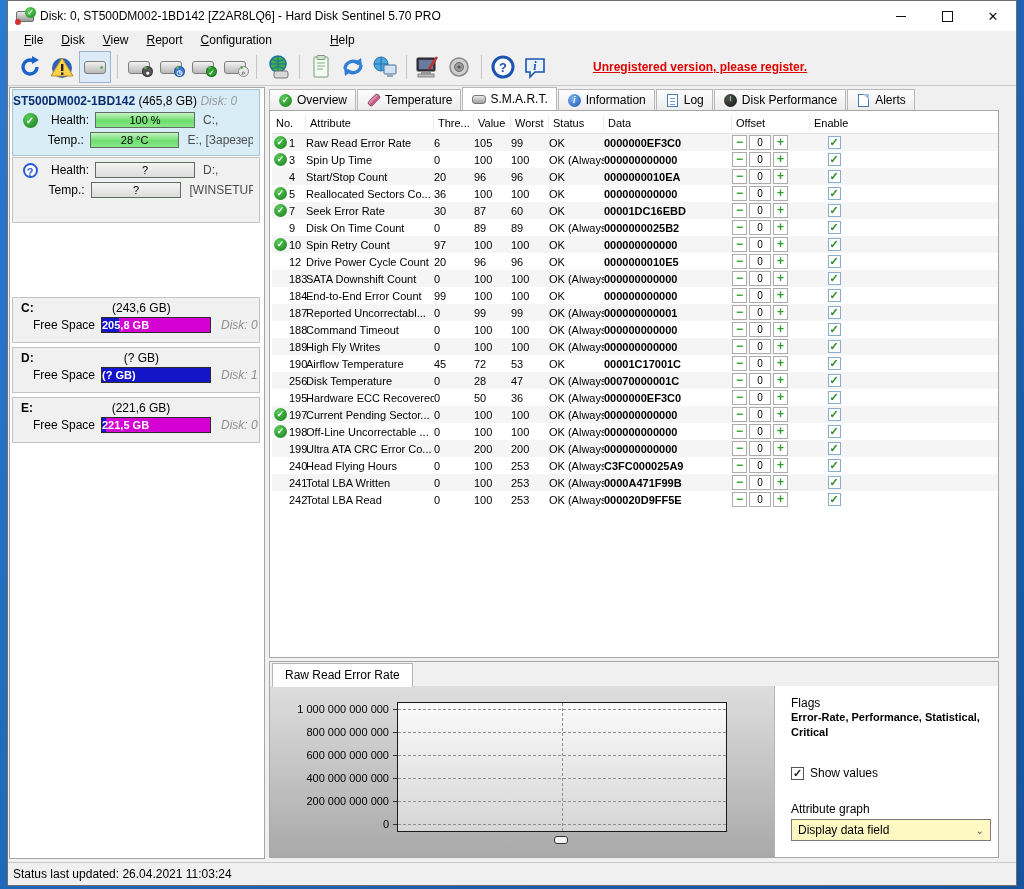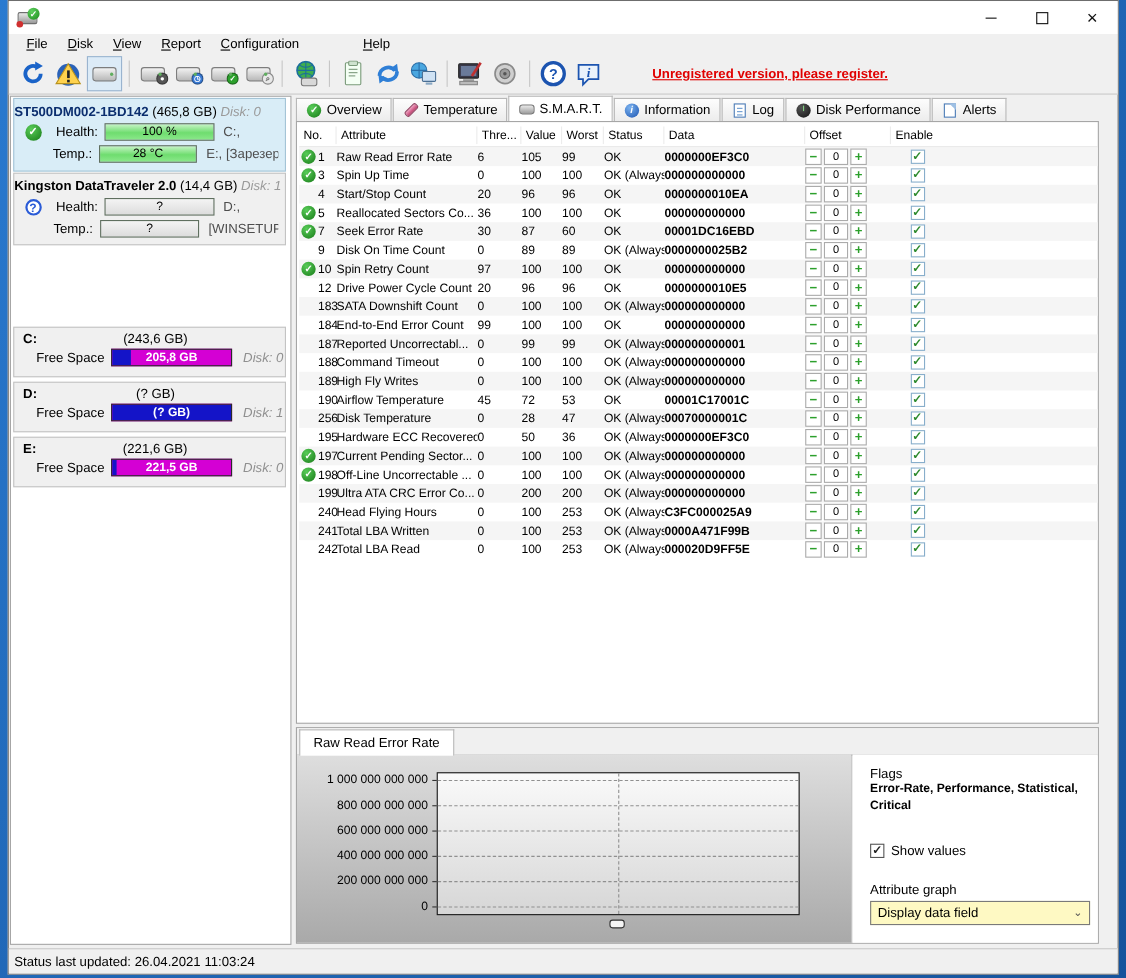--- a/index.html
+++ b/index.html
@@ -56,21 +56,21 @@
   .dc-right{margin-left:8px;color:#4d4d4d;font-size:12px;white-space:nowrap;overflow:hidden;}
 
   .vol-card{position:absolute;left:2px;width:248px;height:46px;background:#f0f0f0;border:1px solid #c3c3c3;box-sizing:border-box;}
   .vc-head{display:flex;font-size:12px;padding:3px 10px 0 8px;}
   .vc-letter{font-weight:bold;}
   .vc-size{flex:1;text-align:center;}
   .vc-row{display:flex;align-items:center;margin-top:2px;font-size:12px;}
   .vc-flabel{width:82px;text-align:right;padding-right:6px;}
   .vbar{width:110px;height:16px;border:1px solid #2b2b2b;box-sizing:border-box;position:relative;background:#d400d4;overflow:hidden;}
   .vbar .seg-blue{position:absolute;left:0;top:0;bottom:0;background:#1414c8;}
-  .vbar .vtext{position:absolute;left:0;right:0;top:0;bottom:0;color:#fff;font-weight:bold;font-size:11px;text-align:center;line-height:14px;}
+  .vbar .vtext{position:absolute;left:0;right:0;top:0;bottom:0;color:#fff;font-weight:bold;font-size:11px;text-align:left;line-height:14px;}
   .vc-disk{margin-left:10px;color:#8f8f8f;font-style:italic;}
 
   
   .tabs{position:absolute;left:261px;top:87px;height:22px;display:flex;align-items:flex-end;}
   .tab{display:flex;align-items:center;gap:4px;font-size:12px;height:20px;padding:0 8px;background:linear-gradient(#fdfdfd,#ececec);border:1px solid #b8b8b8;border-bottom:none;margin-right:1px;color:#000;}
   .tab.active{background:#ffffff;height:22px;position:relative;z-index:3;}
   .tab-ico{width:15px;height:14px;display:inline-flex;align-items:center;justify-content:center;}
   .ti-check{width:13px;height:13px;border-radius:50%;background:radial-gradient(circle at 35% 30%,#58cc58,#177a17);color:#fff;font-size:9px;line-height:13px;text-align:center;font-weight:bold;}
   .ti-thermo{width:12px;height:4px;background:linear-gradient(#f0a0c0,#c04070);border-radius:2px;transform:rotate(-45deg);border:1px solid #904060;}
   .ti-disk{width:14px;height:9px;background:linear-gradient(#e8e8e8,#9f9f9f);border:1px solid #777;border-radius:3px;box-sizing:border-box;}
@@ -131,20 +131,21 @@
 
 <div class="desktop">
   <div class="window">
 
     <div class="titlebar">
       <div class="app-icon">
         <div class="base"></div>
           <div class="red"></div>
           <div class="ok">✓</div>
       </div>
+      <div class="title-text">Disk: 0, ST500DM002-1BD142 [Z2AR8LQ6]  -  Hard Disk Sentinel 5.70 PRO</div>
       <div class="win-controls">
         <div class="win-btn">
             <span class="minline"></span>
           </div>
         <div class="win-btn">
             <span class="maxbox"></span>
           </div>
         <div class="win-btn">✕</div>
       </div>
     </div>
@@ -280,25 +281,20 @@
         </div>
         <div class="dc-row">
           <span class="dc-ico"></span>
           <span class="dc-label">Temp.:</span>
           <span class="meter">28 °C</span>
           <span class="dc-right">E:,  [Зарезерв</span>
         </div>
       </div>
 
       <div class="disk-card plain" style="top:69px;height:66px;">
-        <div class="dc-title">
-          <b>Kingston DataTraveler 2.0</b>
-          <span class="dc-size">(14,4 GB)</span>
-          <span class="dc-disk">Disk: 1</span>
-        </div>
         <div class="dc-row">
           <span class="dc-ico">
               <span class="q-circle">?</span>
             </span>
           <span class="dc-label">Health:</span>
           <span class="meter unknown">?</span>
           <span class="dc-right">D:,</span>
         </div>
         <div class="dc-row">
           <span class="dc-ico"></span>

